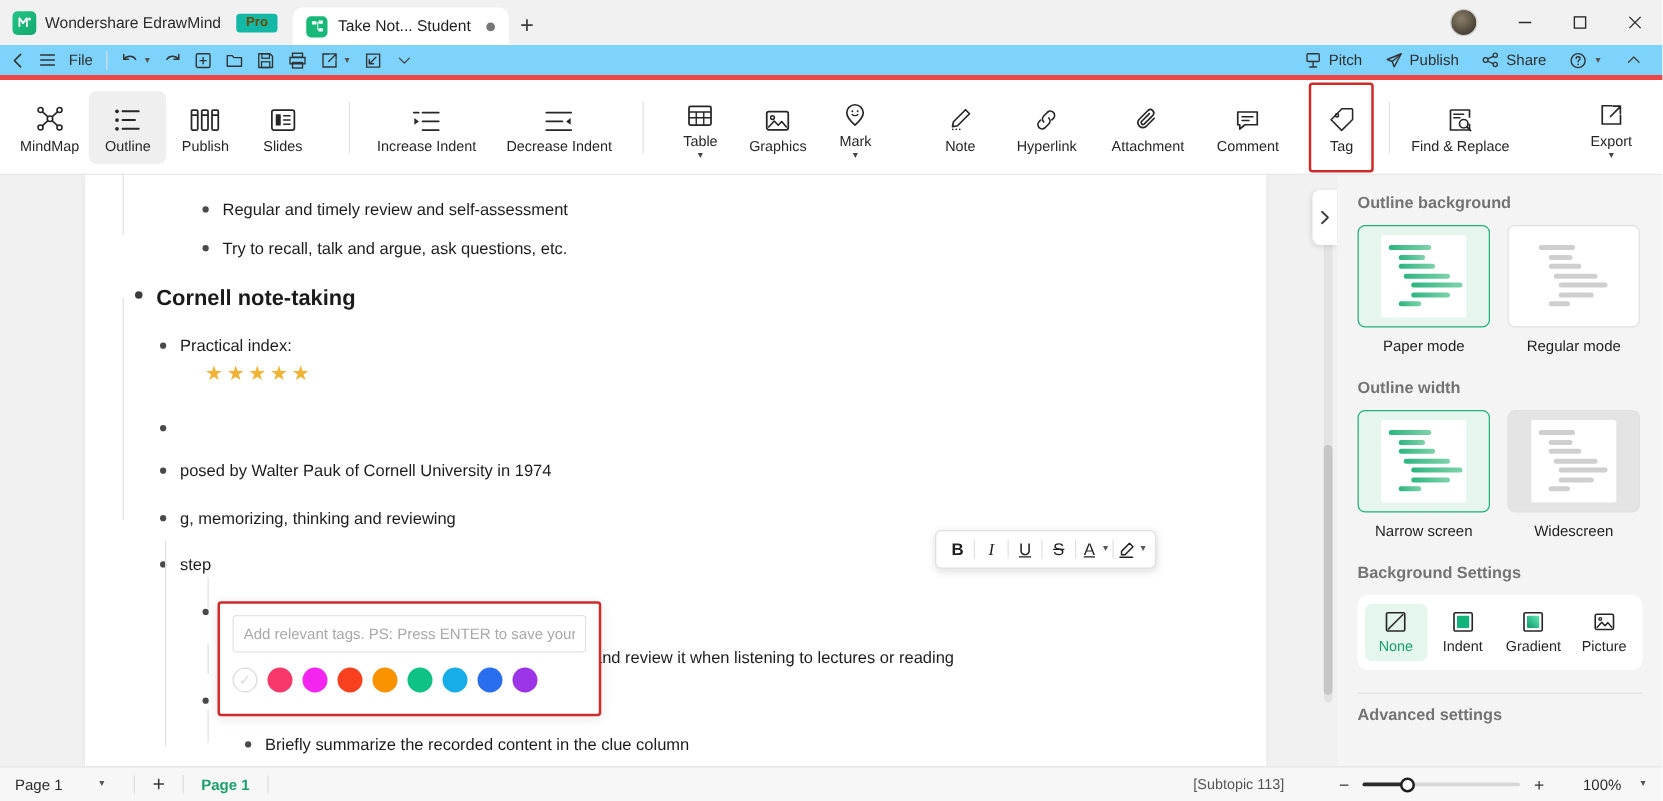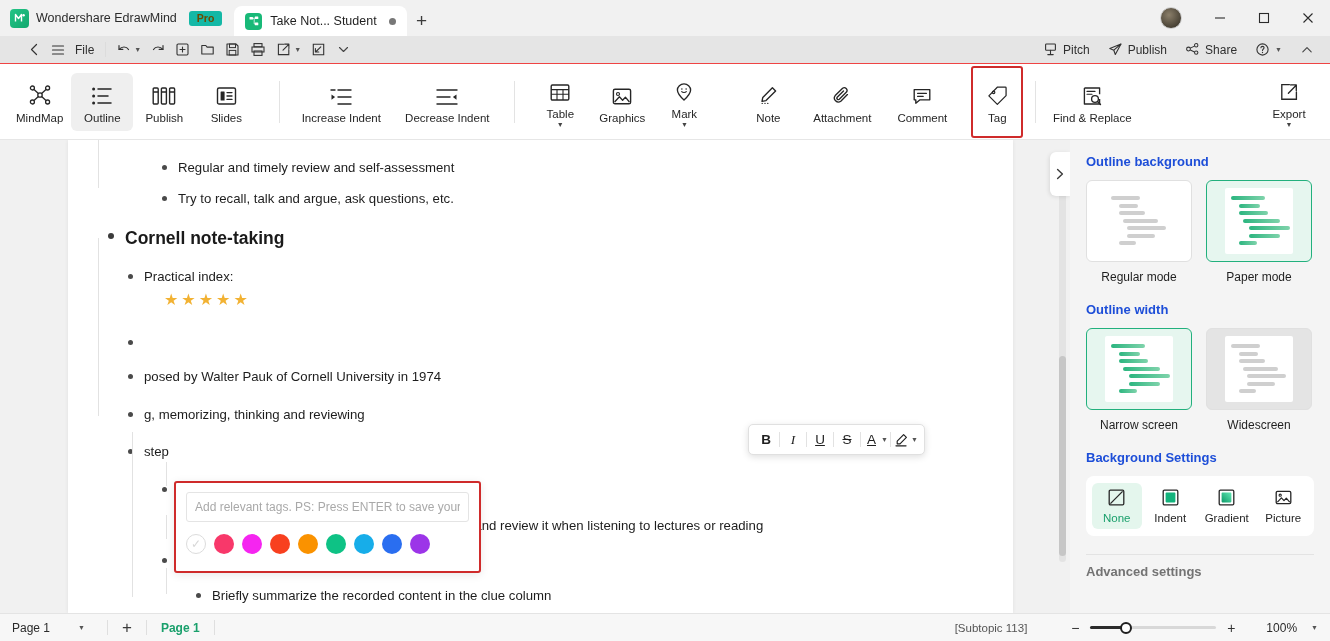--- a/index.html
+++ b/index.html
@@ -56,23 +56,23 @@
     border: 1px solid #cfcfcf;
   }
   .winbtn {
     width: 44px; height: 36px; display: flex; align-items: center; justify-content: center;
     color: #2b2b2b;
   }
   .winbtn svg { display: block; }
 
   
   .quickbar {
-    height: 28px; flex: 0 0 28px; background: #e5e5e5;
-    display: flex; align-items: center; padding: 0 22px;
-    border-bottom: 1px solid #ef4444; position: relative;
+    height: 28px; flex: 0 0 28px; background: #7dd3fc;
+    display: flex; align-items: center; padding: 0 2px;
+    border-bottom: 4px solid #ef4444; position: relative;
   }
   .qb-item {
     height: 24px; min-width: 24px; padding: 0 5px; display: flex;
     align-items: center; justify-content: center; gap: 3px; color: #333;
     border-radius: 4px;
   }
   .qb-item .lbl { font-size: 12px; color: #2f2f2f; }
   .qb-sep { width: 1px; height: 15px; background: #dcdcdc; margin: 0 6px; }
   .qb-caret { font-size: 7px; color: #555; }
   .quick-right { position: absolute; right: 8px; display: flex; align-items: center; gap: 2px; }
@@ -181,21 +181,21 @@
   .doc-scroll .thumb {
     position: absolute; top: 164px; left: 0; width: 7px; height: 200px;
     background: #c6c6c6; border-radius: 4px;
   }
 
   
   .right-panel {
     width: 260px; flex: 0 0 260px; background: #f4f4f4;
     padding: 14px 16px 0; overflow: hidden; position: relative;
   }
-  .sec-title { font-size: 13px; font-weight: bold; color: #1d4ed8; margin-bottom: 11px; }
+  .sec-title { font-size: 13px; font-weight: bold; color: #737373; margin-bottom: 11px; }
   .thumb-row { display: flex; gap: 14px; }
   .thumb-cell { width: 106px; }
   .thumb-box {
     width: 106px; height: 82px; border-radius: 6px; background: #ffffff;
     border: 1px solid #e0e0e0; display: flex; align-items: center; justify-content: center;
     overflow: hidden; position: relative;
   }
   .thumb-box.sel { border: 1.5px solid #22b07d; background: #e6f6ef; }
   .thumb-box.grey { background: #e4e4e4; }
   .thumb-inner {
@@ -524,20 +524,29 @@
       <div class="rib-btn">
         <span class="rib-ico">
           <svg width="20" height="20" viewBox="0 0 20 20">
               <path d="M14.4 1.8l3.2 3.2-9.6 9.6-4 0.8 0.8-4z" stroke="#262626" stroke-width="1.35" fill="none" stroke-linejoin="round"></path>
               <circle cx="4.2" cy="17.4" r="0.7" fill="#262626"></circle>
               <circle cx="7" cy="17.4" r="0.7" fill="#262626"></circle>
               <circle cx="9.8" cy="17.4" r="0.7" fill="#262626"></circle>
             </svg>
         </span>
         <span class="rib-lbl">Note</span>
+      </div>
+      <div class="rib-btn" style="min-width:76px">
+        <span class="rib-ico">
+          <svg width="20" height="20" viewBox="0 0 20 20">
+              <path d="M8 11.6a3.4 3.4 0 010-4.8l3-3a3.4 3.4 0 014.8 4.8l-1.3 1.3" stroke="#262626" stroke-width="1.35" fill="none" stroke-linecap="round"></path>
+              <path d="M12 8.4a3.4 3.4 0 010 4.8l-3 3a3.4 3.4 0 01-4.8-4.8l1.3-1.3" stroke="#262626" stroke-width="1.35" fill="none" stroke-linecap="round"></path>
+            </svg>
+        </span>
+        <span class="rib-lbl">Hyperlink</span>
       </div>
       <div class="rib-btn" style="min-width:86px">
         <span class="rib-ico">
           <svg width="20" height="20" viewBox="0 0 20 20">
               <path d="M15.4 8.6l-6.6 6.6a4 4 0 01-5.6-5.6l7.4-7.4a2.8 2.8 0 013.9 3.9l-7.2 7.2a1.5 1.5 0 01-2.1-2.1l6.3-6.3" stroke="#262626" stroke-width="1.35" fill="none" stroke-linecap="round" stroke-linejoin="round"></path>
             </svg>
         </span>
         <span class="rib-lbl">Attachment</span>
       </div>
       <div class="rib-btn" style="min-width:74px">
@@ -708,46 +717,46 @@
           </svg>
       </div>
     </div>
 
     <div class="right-panel">
 
       <div class="panel-sec">
         <div class="sec-title">Outline background</div>
         <div class="thumb-row">
           <div class="thumb-cell">
+            <div class="thumb-box sel">
+              <div class="thumb-inner">
+                <div class="tline g1" style="width:60%"></div>
+                <div class="tline g1" style="width:38%;margin-left:8px"></div>
+                <div class="tline g1" style="width:52%;margin-left:8px"></div>
+                <div class="tline g1" style="width:66%;margin-left:12px"></div>
+                <div class="tline g1" style="width:74%;margin-left:18px"></div>
+                <div class="tline g1" style="width:55%;margin-left:18px"></div>
+                <div class="tline g1" style="width:32%;margin-left:8px"></div>
+              </div>
+            </div>
+            <div class="thumb-lbl">Paper mode</div>
+          </div>
+          <div class="thumb-cell">
             <div class="thumb-box">
               <div class="thumb-inner">
                 <div class="tline g2" style="width:52%"></div>
                 <div class="tline g2" style="width:34%;margin-left:8px"></div>
                 <div class="tline g2" style="width:46%;margin-left:8px"></div>
                 <div class="tline g2" style="width:62%;margin-left:12px"></div>
                 <div class="tline g2" style="width:70%;margin-left:16px"></div>
                 <div class="tline g2" style="width:50%;margin-left:16px"></div>
                 <div class="tline g2" style="width:30%;margin-left:8px"></div>
               </div>
             </div>
             <div class="thumb-lbl">Regular mode</div>
-          </div>
-          <div class="thumb-cell">
-            <div class="thumb-box sel">
-              <div class="thumb-inner">
-                <div class="tline g1" style="width:60%"></div>
-                <div class="tline g1" style="width:38%;margin-left:8px"></div>
-                <div class="tline g1" style="width:52%;margin-left:8px"></div>
-                <div class="tline g1" style="width:66%;margin-left:12px"></div>
-                <div class="tline g1" style="width:74%;margin-left:18px"></div>
-                <div class="tline g1" style="width:55%;margin-left:18px"></div>
-                <div class="tline g1" style="width:32%;margin-left:8px"></div>
-              </div>
-            </div>
-            <div class="thumb-lbl">Paper mode</div>
           </div>
         </div>
       </div>
 
       <div class="panel-sec">
         <div class="sec-title">Outline width</div>
         <div class="thumb-row">
           <div class="thumb-cell">
             <div class="thumb-box sel">
               <div class="thumb-inner">

